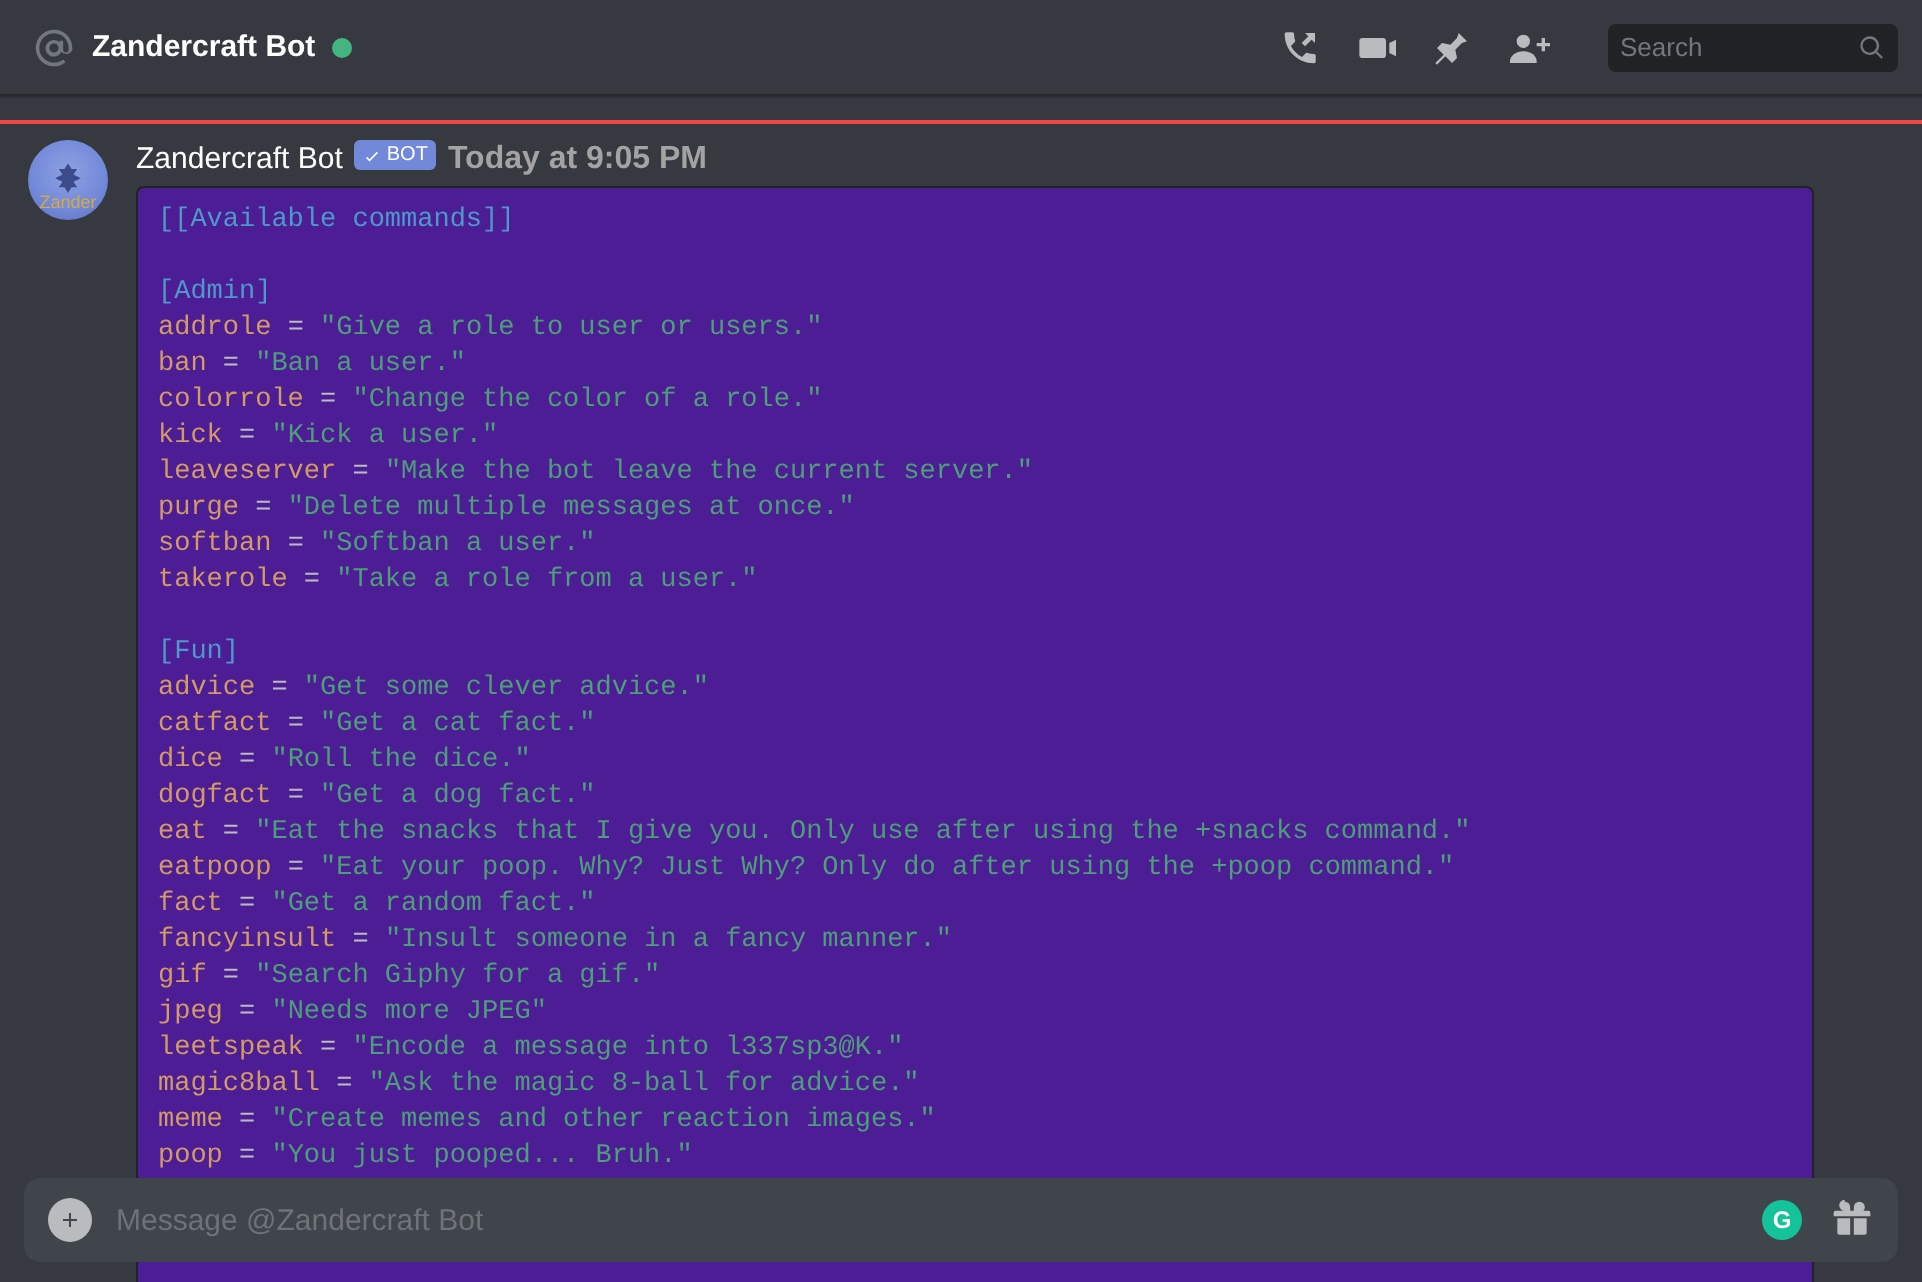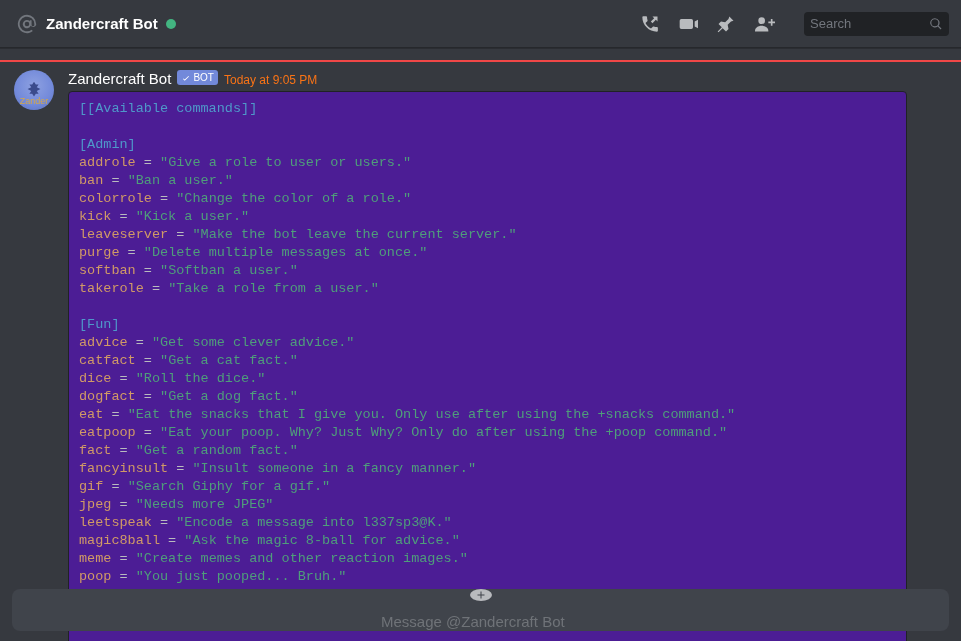--- a/index.html
+++ b/index.html
@@ -55,36 +55,36 @@
   .avatar svg { width:22px; height:22px; }
   .msg-body { flex:1; min-width:0; }
   .msg-head { display:flex; align-items:baseline; gap:6px; margin-bottom:4px; }
   .msg-author { color:#fff; font-weight:500; font-size:15px; }
   .bot-badge {
     background:#7289da; color:#fff; font-size:10px; font-weight:500;
     padding:1px 4px; border-radius:3px; display:inline-flex; align-items:flex-end; gap:2px;
     line-height:13px;
   }
   .bot-badge svg { width:10px; height:10px; }
-  .msg-time { color:#f97316; font-size:12px; }
+  .msg-time { color:#a3a3a3; font-size:16px;font-weight:bold; }
   .code-block {
     background:#4c1d95; border:1px solid #202225; border-radius:4px;
     padding:8px 10px; font-family: Consolas, "Courier New", monospace;
     font-size:13.5px; line-height:18px; white-space:pre; overflow:hidden;
     margin-right:40px;
     height:602px;
   }
   .c-blue   { color:#4f98ca; }
   .c-orange { color:#d19a66; }
   .c-gray   { color:#b9bbbe; }
   .c-green  { color:#4f9e7b; }
   .composer {
     position:absolute; left:12px; right:12px; bottom:10px; height:42px;
     background:#40444b; border-radius:8px; display:flex; align-items:center;
-    padding:0 12px; gap:12px;flex-direction:column;
+    padding:0 12px; gap:12px;
   }
   .composer-add {
     width:22px; height:22px; border-radius:50%; background:#b9bbbe;
     display:flex; align-items:center; justify-content:center; cursor:pointer;
   }
   .composer-add svg { width:12px; height:12px; fill:#40444b; }
   .composer-input {
     flex:1; background:transparent; border:none; outline:none; color:#dcddde;
     font-size:15px;
   }

